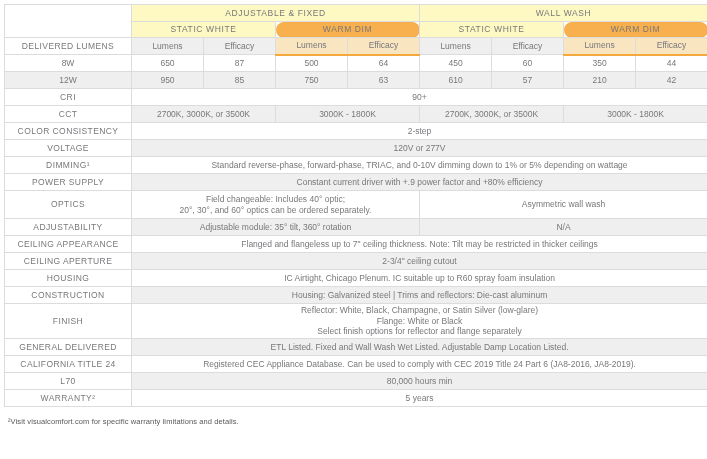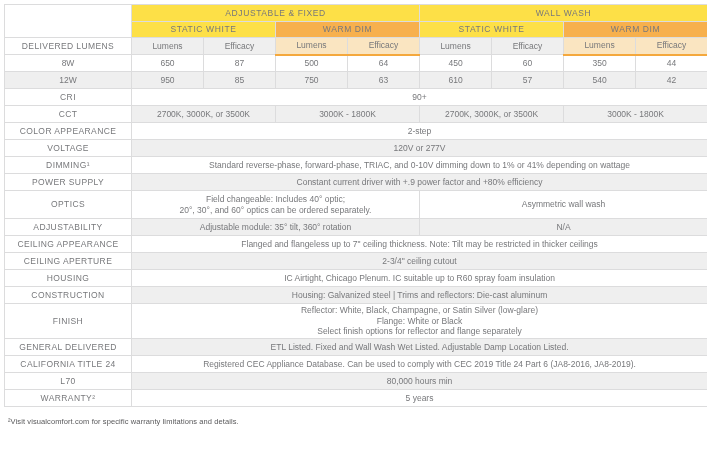--- a/index.html
+++ b/index.html
@@ -19,23 +19,23 @@
     text-align:center;
     vertical-align:middle;
     height:17px;
     padding:1px 3px;
     white-space:pre-line;
     line-height:1.25;
   }
   tr.r-group th { height:17px; }
   tr.r-sub   th { height:16px; }
 
-  .hdr { font-weight:bold; color:#58595b; font-size:8px; letter-spacing:.6px; background:#fde047; }
+  .hdr { font-weight:bold; color:#58595b; font-size:8px; letter-spacing:.6px; background:#fef9c3; }
   .corner { background:#ffffff; }
-  .warm { background:#f7b04d; color:#5c5044; }
+  .warm { background:#f7b04d; color:#5c5044;border-radius:8px; }
   .shade td, .shade th { background:#efefef; }
   .warm-sub { background:#fae5c1 !important; border-bottom:2px solid #f4a83d !important; }
 
   th.label {
     text-align:left; padding-left:8px;
     font-weight:bold; color:#515254; font-size:8px; letter-spacing:.4px;
     background:inherit;
   }
   th.wlabel { text-align:right; padding-right:10px; font-weight:normal; color:#77787b; font-size:8.5px; }
   tr.tall2 th, tr.tall2 td { height:28px; }
@@ -101,50 +101,50 @@
     </tr>
 
     <tr class="shade">
       <th class="wlabel">12W</th>
       <td>950</td>
       <td>85</td>
       <td>750</td>
       <td>63</td>
       <td>610</td>
       <td>57</td>
-      <td>540</td>
+      <td>210</td>
       <td>42</td>
     </tr>
 
     <tr>
       <th class="label">CRI</th>
       <td colspan="8">90+</td>
     </tr>
 
     <tr class="shade">
       <th class="label">CCT</th>
       <td colspan="2">2700K, 3000K, or 3500K</td>
       <td colspan="2">3000K - 1800K</td>
       <td colspan="2">2700K, 3000K, or 3500K</td>
       <td colspan="2">3000K - 1800K</td>
     </tr>
 
     <tr>
-      <th class="label">COLOR APPEARANCE</th>
+      <th class="label">COLOR CONSISTENCY</th>
       <td colspan="8">2-step</td>
     </tr>
 
     <tr class="shade">
       <th class="label">VOLTAGE</th>
       <td colspan="8">120V or 277V</td>
     </tr>
 
     <tr>
       <th class="label">DIMMING¹</th>
-      <td colspan="8">Standard reverse-phase, forward-phase, TRIAC, and 0-10V dimming down to 1% or 41% depending on wattage</td>
+      <td colspan="8">Standard reverse-phase, forward-phase, TRIAC, and 0-10V dimming down to 1% or 5% depending on wattage</td>
     </tr>
 
     <tr class="shade">
       <th class="label">POWER SUPPLY</th>
       <td colspan="8">Constant current driver with +.9 power factor and +80% efficiency</td>
     </tr>
 
     <tr class="tall2">
       <th class="label">OPTICS</th>
       <td colspan="4">Field changeable: Includes 40° optic;

